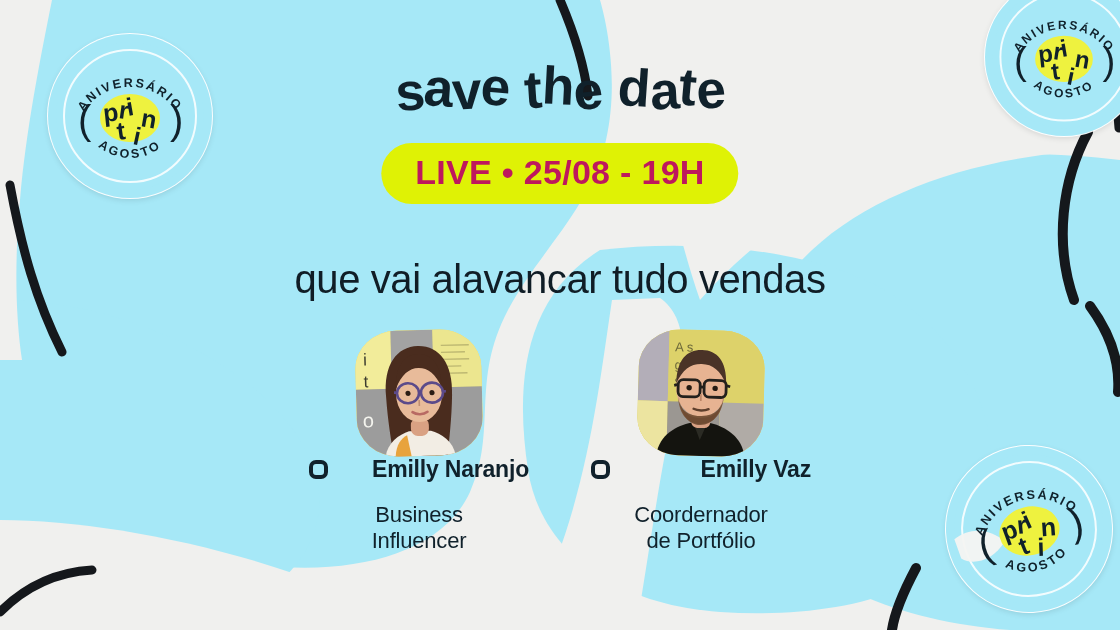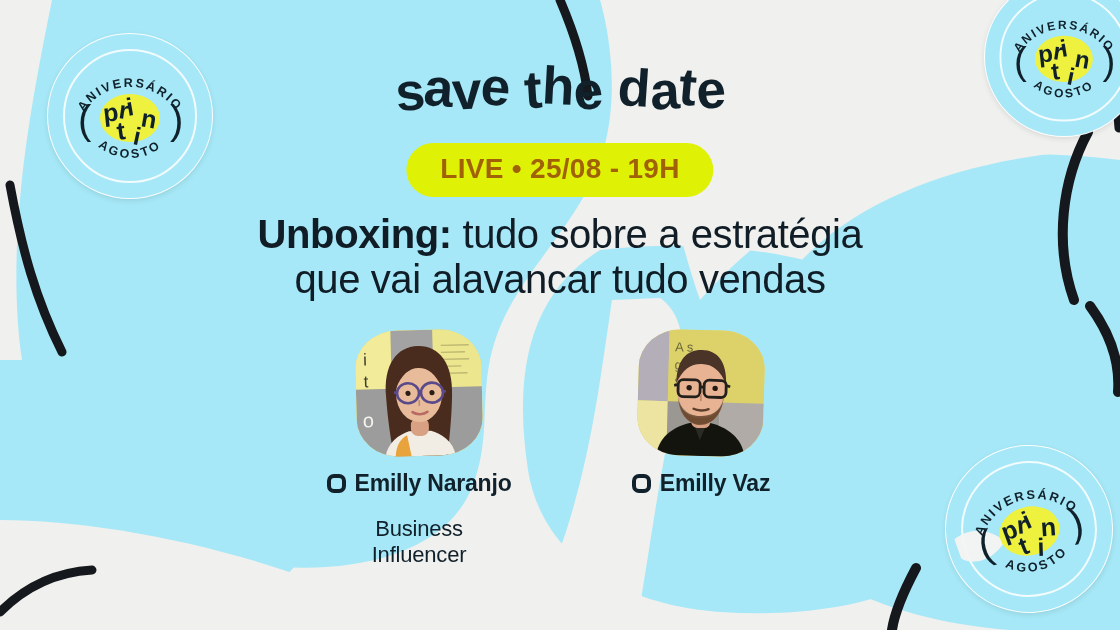--- a/index.html
+++ b/index.html
@@ -46,23 +46,23 @@
   }
 
   
   #live-pill {
     position:absolute;
     top:143px; left:50%;
     transform:translateX(-50%);
     background:#dff205;
     border-radius:40px;
     padding:10px 34px 12px;
-    font-size:28px;
+    font-size:34px;
     font-weight:700;
-    color:#a16207;
+    color:#be185d;
     letter-spacing:.3px;
     white-space:nowrap;
   }
 
   
   #main-title {
     position:absolute;
     top:212px; left:0; right:0;
     text-align:center;
     color:#101d26;
@@ -89,27 +89,26 @@
     border-radius:42px/38px;
     overflow:hidden;
     position:relative;
     background:#e8dd84;
   }
   .photo.tilt-a { transform:rotate(-1.5deg); }
   .photo.tilt-b { transform:rotate(1.5deg); }
   .photo svg { display:block; width:100%; height:100%; }
 
   .sp-name {
-    margin-top:14px;
     font-size:23px;
     font-weight:700;
     color:#10212b;
     display:flex;
     align-items:center;
-    justify-content:center;
+    justify-content:space-between;
     gap:9px;
     white-space:nowrap;
     letter-spacing:-.2px;
   }
   .ring {
     width:19px; height:19px;
     border:4px solid #10212b;
     border-radius:7px;
     flex:0 0 auto;
   }
@@ -249,21 +248,21 @@
     </svg>
   </div>
 
   <div class="headline" id="save-the-date">
     <span style="transform:rotate(-5deg) translateY(3px);">s</span><span style="transform:rotate(4deg) translateY(-1px);">a</span><span style="transform:rotate(-3deg) translateY(2px);">v</span><span style="transform:rotate(5deg) translateY(-2px);">e</span><span style="width:14px;"></span><span style="transform:rotate(-4deg) translateY(1px);">t</span><span style="transform:rotate(3deg) translateY(-3px);">h</span><span style="transform:rotate(-6deg) translateY(2px);">e</span><span style="width:16px;"></span><span style="transform:rotate(4deg) translateY(-1px);">d</span><span style="transform:rotate(-3deg) translateY(2px);">a</span><span style="transform:rotate(5deg) translateY(-2px);">t</span><span style="transform:rotate(-4deg) translateY(1px);">e</span>
   </div>
 
   <div id="live-pill">LIVE • 25/08 - 19H</div>
 
   <div id="main-title">
-    <span><b>Unboxing:</b><span> tudo sobre a estratégia</span></span><br>
+    <br>
     <span>que vai alavancar tudo vendas</span>
   </div>
 
   <div id="speakers">
 
     <div class="speaker">
       <div class="photo tilt-a">
         <svg viewBox="0 0 126 126">
           <rect width="126" height="126" fill="#e8e07c"></rect>
           <rect x="0" y="0" width="36" height="58" fill="#f2ec9a"></rect>
@@ -354,17 +353,21 @@
           <circle cx="51" cy="58" r="2.7" fill="#241a12"></circle>
           <circle cx="77" cy="58" r="2.7" fill="#241a12"></circle>
           <path d="M63,64 L63,71" stroke="#bb8566" stroke-width="1.7" fill="none"></path>
           <path d="M56,79 C60,81 67,81 71,79" stroke="#5e3f2c" stroke-width="2.4" fill="none" stroke-linecap="round"></path>
         </svg>
       </div>
       <div class="sp-name">
         <span class="ring"></span>
         <span>Emilly Vaz</span>
       </div>
+      <div class="sp-role">
+        <span>Coordernador</span><br>
+        <span>de Portfólio</span>
+      </div>
     </div>
 
   </div>
 
 </div>
 
 </body></html>

